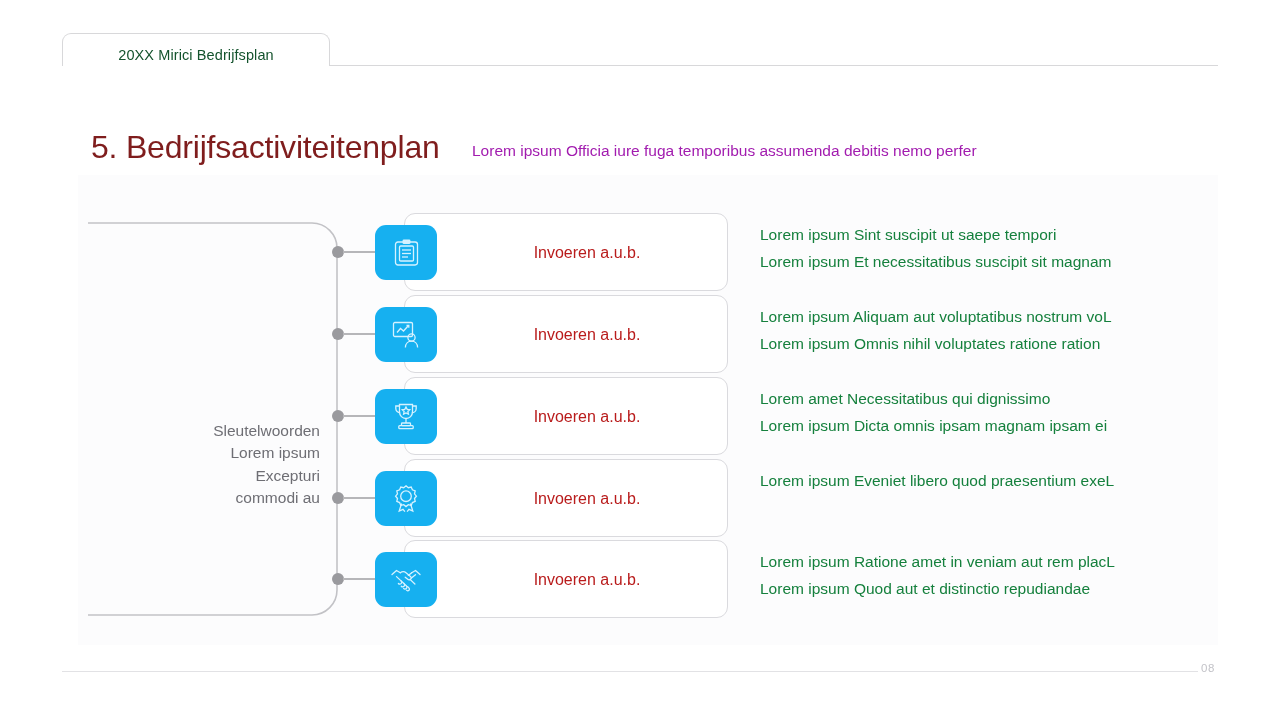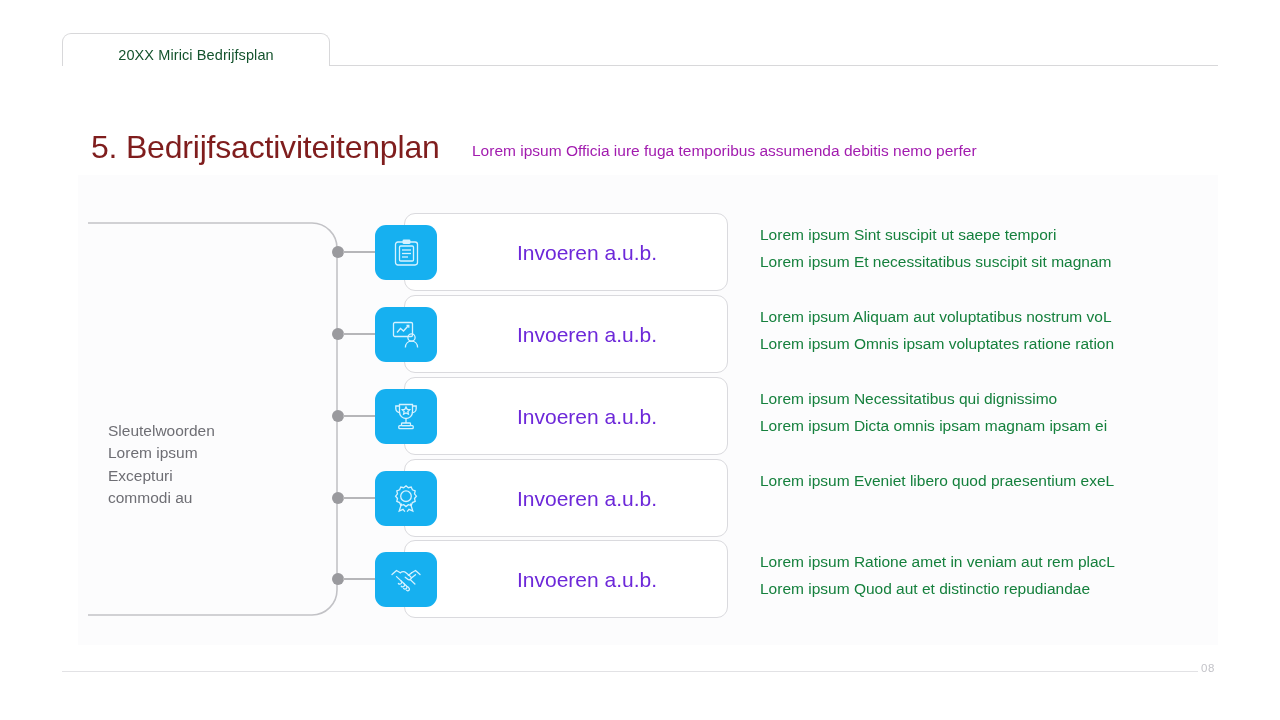--- a/index.html
+++ b/index.html
@@ -94,21 +94,21 @@
     width: 250px;
     height: 394px;
   }
   #bracket svg { display: block; }
 
   #keywords-block {
     position: absolute;
     left: 108px;
     top: 420px;
     width: 212px;
-    text-align: left;
+    text-align: right;
     font-size: 15.5px;
     line-height: 22.3px;
     color: #6e6e74;
   }
   .keyword-line { display: block; white-space: nowrap; }
 
   
   .row {
     position: absolute;
     left: 332px;
@@ -166,22 +166,22 @@
   .card-icon svg { display: block; }
   .card-label {
     position: absolute;
     left: 40px;
     top: 0;
     width: 284px;
     height: 78px;
     display: flex;
     align-items: center;
     justify-content: center;
-    font-size: 21px;
-    color: #6d28d9;
+    font-size: 16px;
+    color: #b91c1c;
     white-space: nowrap;
   }
 
   .row-text {
     position: absolute;
     left: 428px;
     top: 8px;
     width: 452px;
     font-size: 15.5px;
     line-height: 27px;
@@ -270,21 +270,21 @@
         <polyline points="6,12.5 9.5,8.5 12.5,11 17.5,5.5"></polyline>
         <polyline points="15.5,5.5 17.8,5.5 17.8,7.8"></polyline>
         <circle cx="20.5" cy="17.5" r="3.6"></circle>
         <path d="M14.4 27.5 c0-3.8 2.7-6.3 6.1-6.3 s6.1 2.5 6.1 6.3"></path>
       </svg>
     </div>
     <div class="card-label">Invoeren a.u.b.</div>
   </div>
   <div class="row-text">
     <span>Lorem ipsum Aliquam aut voluptatibus nostrum voL</span>
-    <span>Lorem ipsum Omnis ipsam voluptates ratione ration</span>
+    <span>Lorem ipsum Omnis nihil voluptates ratione ration</span>
   </div>
 </div>
 
 <div class="row" style="top:377px">
   <div class="row-connector">
     <div class="node-dot"></div>
     <div class="node-line"></div>
   </div>
   <div class="card">
     <div class="card-icon">
@@ -294,21 +294,21 @@
         <path d="M20.5 4 h3.7 v2.4 a4.4 4.4 0 0 1 -4.4 4.4"></path>
         <polygon points="14,5 15.2,7.4 17.8,7.8 15.9,9.6 16.4,12.2 14,11 11.6,12.2 12.1,9.6 10.2,7.8 12.8,7.4"></polygon>
         <line x1="14" y1="16.5" x2="14" y2="21"></line>
         <rect x="9.5" y="21" width="9" height="2.6" rx="0.8"></rect>
         <rect x="6.8" y="23.6" width="14.4" height="3" rx="0.9"></rect>
       </svg>
     </div>
     <div class="card-label">Invoeren a.u.b.</div>
   </div>
   <div class="row-text">
-    <span>Lorem ipsum Necessitatibus qui dignissimo</span>
+    <span>Lorem amet Necessitatibus qui dignissimo</span>
     <span>Lorem ipsum Dicta omnis ipsam magnam ipsam ei</span>
   </div>
 </div>
 
 <div class="row" style="top:459px">
   <div class="row-connector">
     <div class="node-dot"></div>
     <div class="node-line"></div>
   </div>
   <div class="card">

